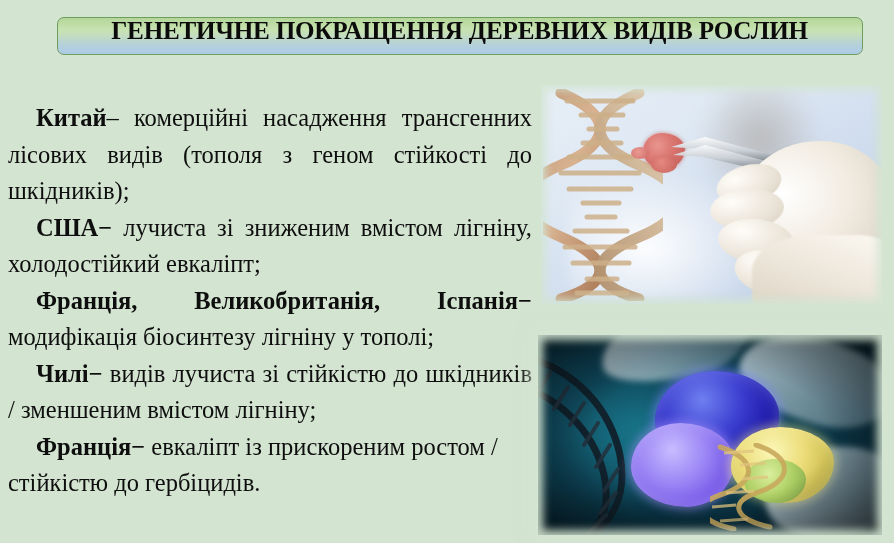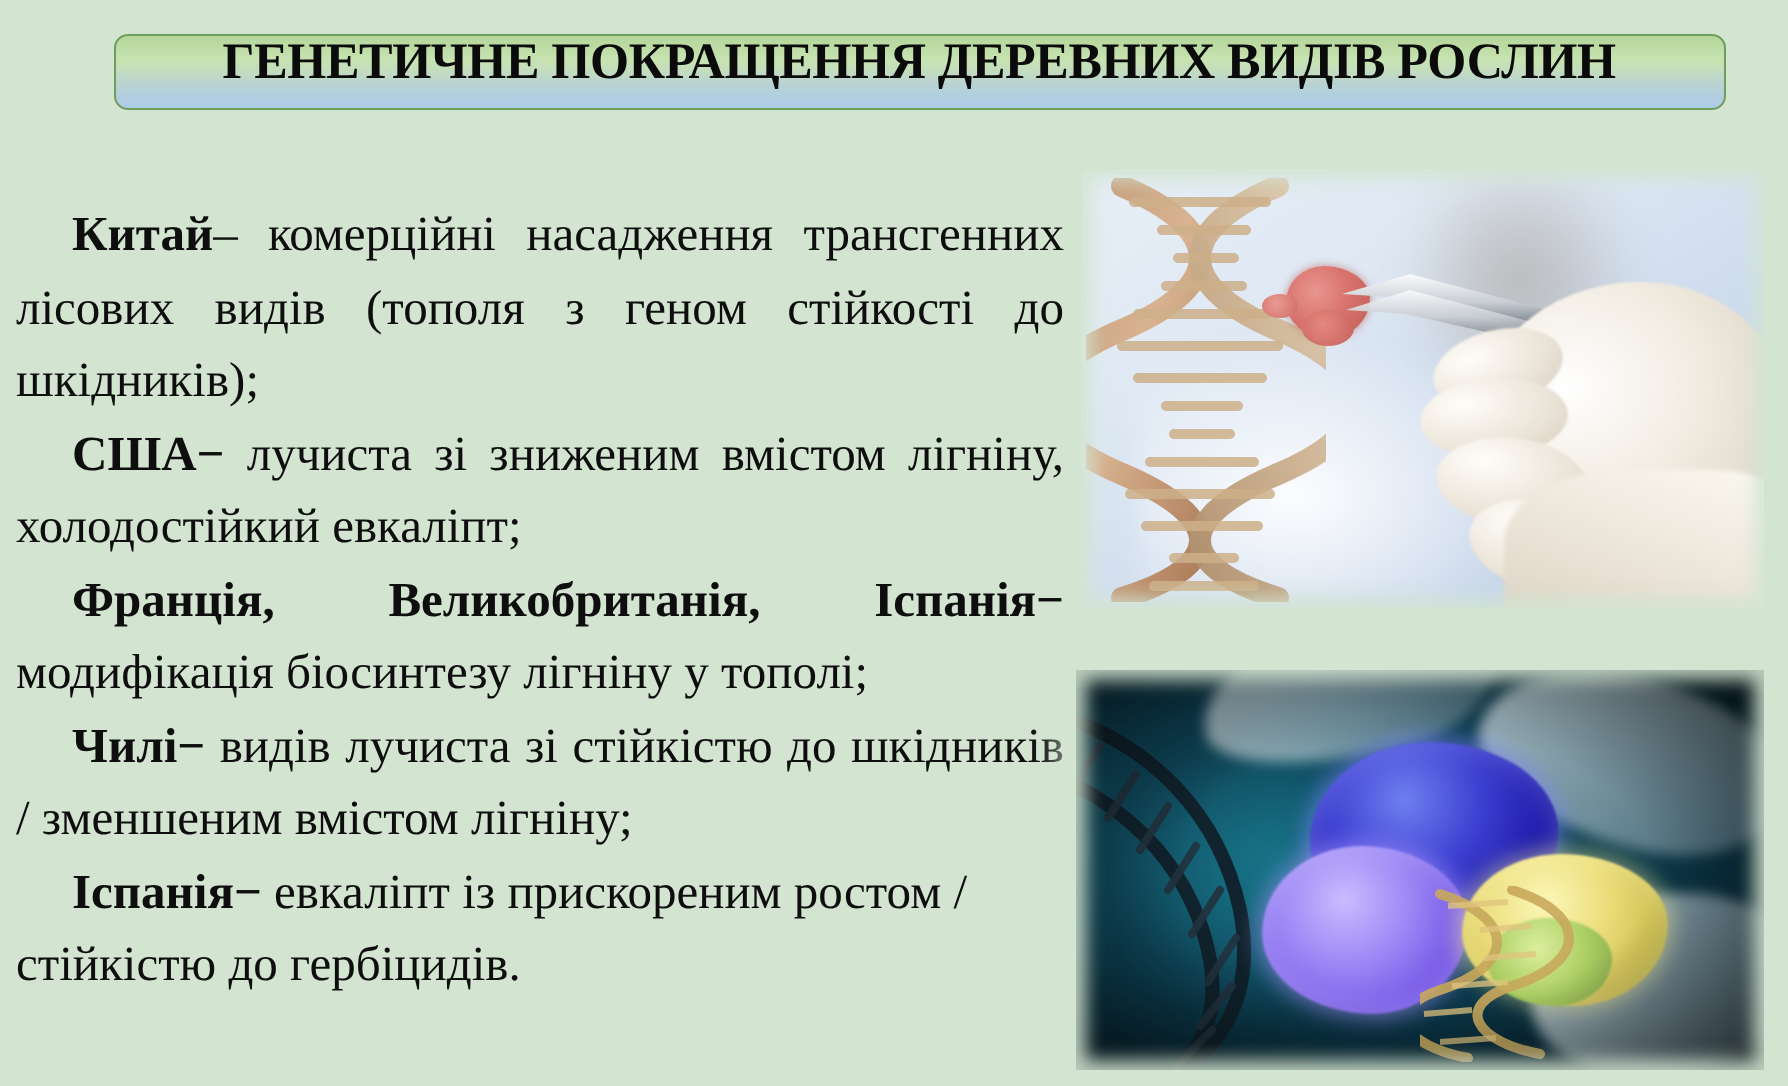--- a/index.html
+++ b/index.html
@@ -226,21 +226,21 @@
 <div id="body-column">
 
   <p class="para"><span class="country">Китай</span><span>–</span><span> комерційні насадження трансгенних лісових видів (тополя з геном стійкості до шкідників);</span></p>
 
   <p class="para"><span class="country">США</span><span class="country">−</span><span> лучиста зі зниженим вмістом лігніну, холодостійкий евкаліпт;</span></p>
 
   <p class="para"><span class="country">Франція, Великобританія, Іспанія</span><span class="country">−</span><span>  модифікація біосинтезу лігніну у тополі;</span></p>
 
   <p class="para"><span class="country">Чилі</span><span class="country">−</span><span> видів лучиста зі стійкістю до шкідників / зменшеним вмістом лігніну;</span></p>
 
-  <p class="para"><span class="country">Іспанія</span><span class="country">−</span><span>  евкаліпт із прискореним ростом / стійкістю до гербіцидів.</span></p>
+  <p class="para"><span class="country">Франція</span><span class="country">−</span><span>  евкаліпт із прискореним ростом / стійкістю до гербіцидів.</span></p>
 
 </div>
 
 <div class="photo" id="photo-dna-tweezers">
   <div class="bg-blur-a"></div>
   <div class="bg-blur-b"></div>
   <div class="bg-white"></div>
 
   <div class="helix">
     <svg width="120" height="212" viewBox="0 0 120 212">

